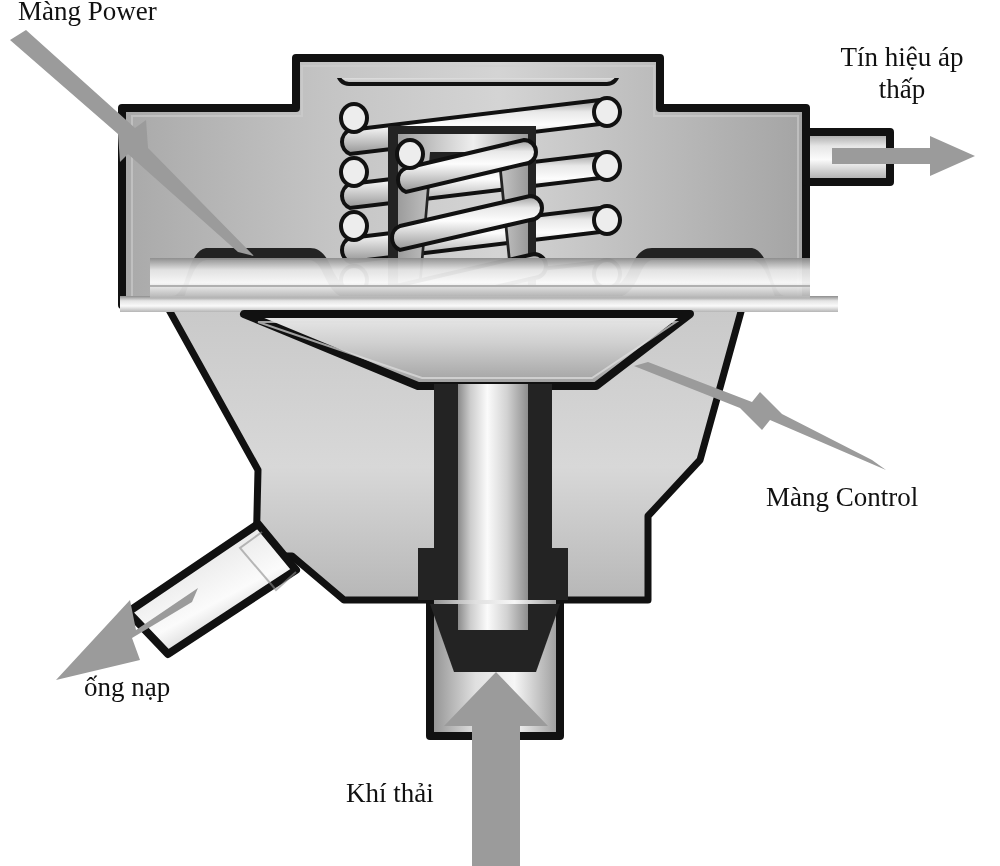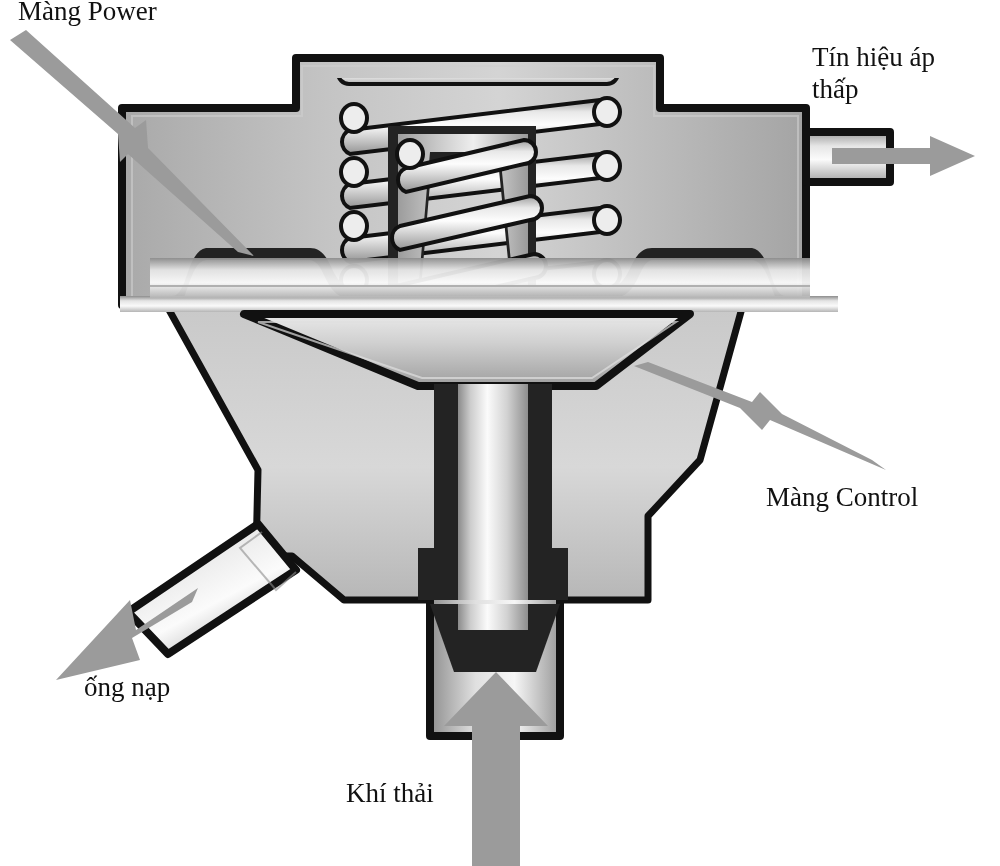--- a/index.html
+++ b/index.html
@@ -1,21 +1,21 @@
 <!DOCTYPE html>
 <html><head>
 <meta charset="utf-8">
 <style>
   html,body{margin:0;padding:0;background:#fff;}
   body{width:1000px;height:866px;position:relative;overflow:hidden;
        font-family:"Liberation Serif","DejaVu Serif",serif;}
   #stage{position:absolute;left:0;top:0;width:1000px;height:866px;}
   .lbl{position:absolute;color:#111;font-size:27px;line-height:1.18;
        white-space:pre-line;font-family:"Liberation Serif","DejaVu Serif",serif;}
-  .lbl.c{}
+  .lbl.c{text-align:center;}
   svg{position:absolute;left:0;top:0;}
 </style>
 </head>
 <body>
 
 <div id="stage">
 
 <svg width="1000" height="866" viewBox="0 0 1000 866">
   <defs>
     <linearGradient id="gBody" x1="0" y1="0" x2="1" y2="0">

